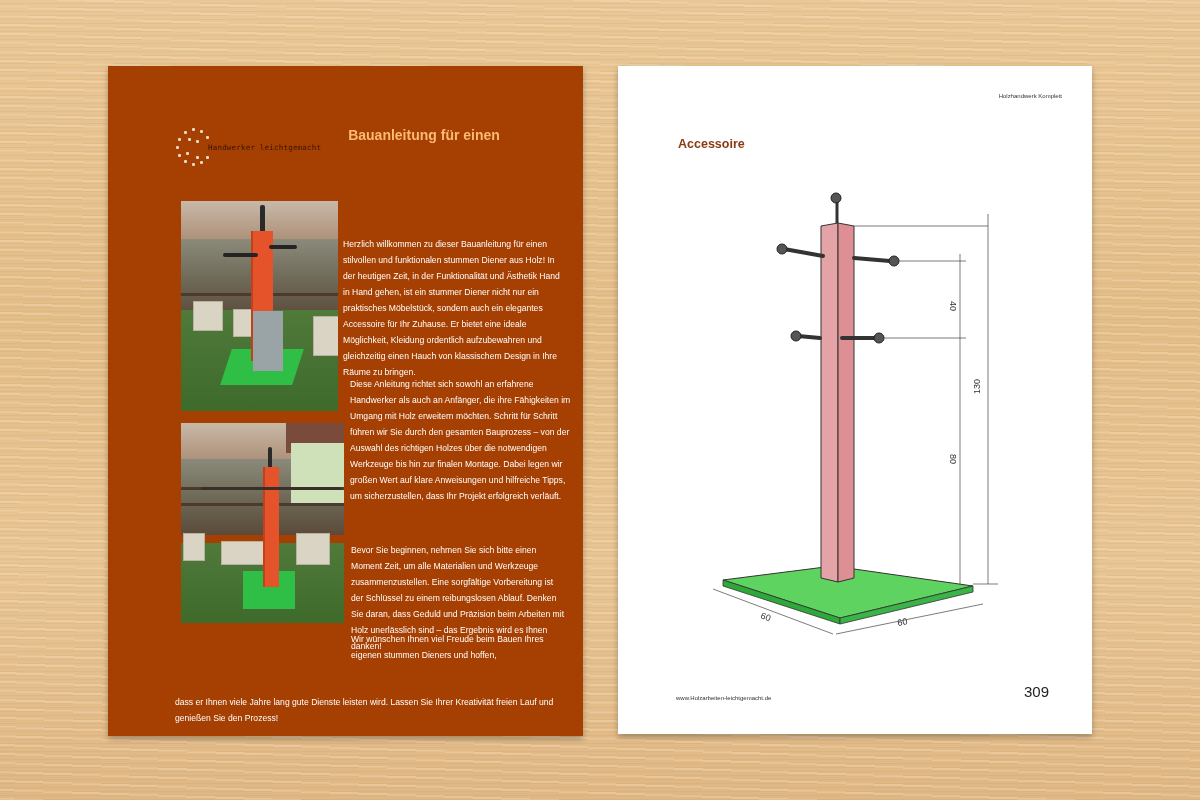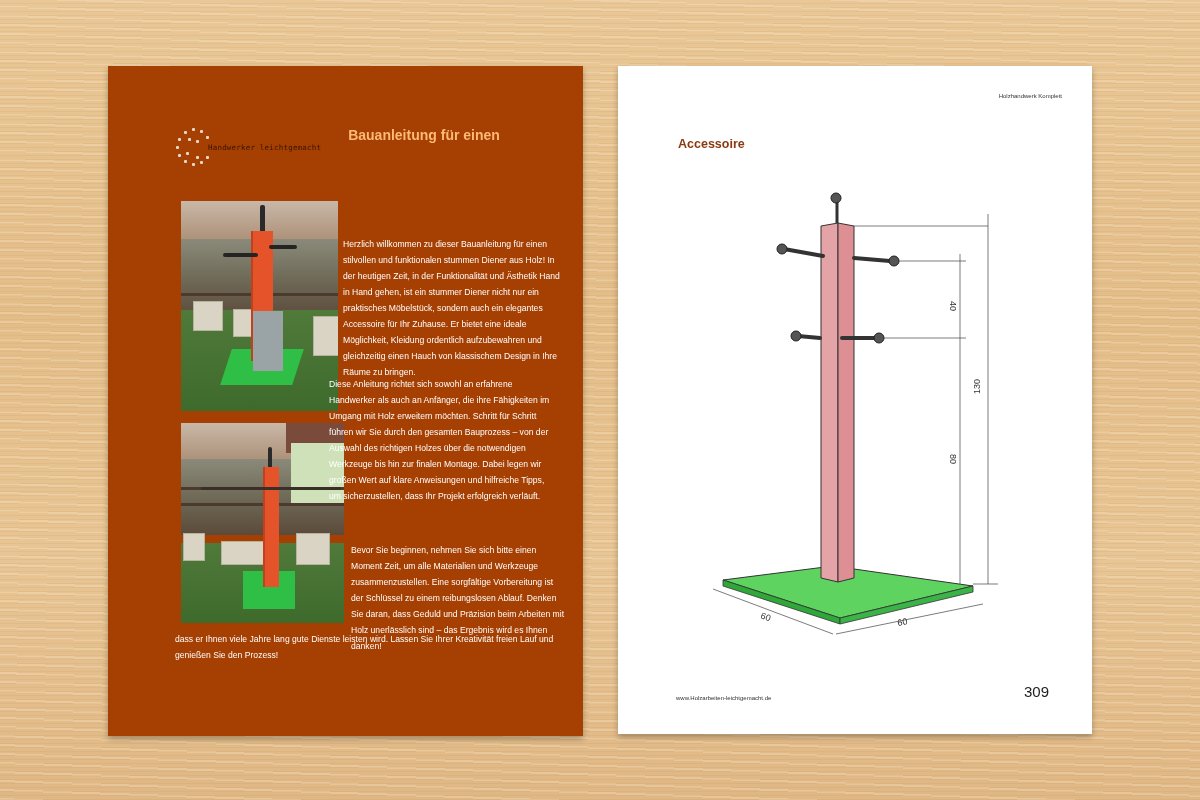--- a/index.html
+++ b/index.html
@@ -31,25 +31,25 @@
   .pole-top{position:absolute;background:#2a2a2a;border-radius:2px;}
   .arm{position:absolute;height:4px;background:#242424;border-radius:2px;}
   .base{position:absolute;background:#2fbf47;}
   .planter{position:absolute;background:#d9d4c4;border:1px solid #b8b1a0;}
   .bag{position:absolute;background:#9aa3a5;}
   .house{position:absolute;background:#cfe1b8;}
   .roof{position:absolute;background:#7a4a3a;}
 
   .body-text{position:absolute;color:#fff;font-size:8.6px;line-height:16px;}
   .p1{left:235px;top:170px;width:225px;}
-  .p2{left:221px;top:310px;width:225px;}
+  .p2{left:242px;top:310px;width:225px;}
   .p3{left:243px;top:476px;width:215px;}
   .p5{left:0;top:565px;width:475px;padding-left:0;}
   .p5 .l1{display:block;margin-left:243px;width:215px;}
-  .p5 .l2{display:block;margin-left:67px;width:400px;}
+  .p5 .l2{display:block;margin-left:67px;width:400px;margin-top:31px;}
 
   .running-head{position:absolute;right:30px;top:27px;font-size:6px;color:#333;}
   .section-title{position:absolute;left:60px;top:71px;font-size:12.5px;font-weight:bold;color:#8a3a10;}
   .drawing{position:absolute;left:80px;top:120px;width:340px;height:460px;}
   .footer-url{position:absolute;left:58px;top:629px;font-size:6px;color:#333;}
   .page-num{position:absolute;left:406px;top:617px;font-size:15px;color:#222;}
 </style>
 </head>
 <body>
 
@@ -107,20 +107,21 @@
     <div class="base" style="left:62px;top:148px;width:52px;height:38px"></div>
     <div class="pole-top" style="left:87px;top:24px;width:4px;height:24px"></div>
     <div class="post" style="left:82px;top:44px;width:14px;height:120px"></div>
     <div class="arm" style="left:20px;top:64px;width:140px;height:3px;background:#3a2f28"></div>
   </div>
 
   <div class="body-text p1">Herzlich willkommen zu dieser Bauanleitung für einen stilvollen und funktionalen stummen Diener aus Holz! In der heutigen Zeit, in der Funktionalität und Ästhetik Hand in Hand gehen, ist ein stummer Diener nicht nur ein praktisches Möbelstück, sondern auch ein elegantes Accessoire für Ihr Zuhause. Er bietet eine ideale Möglichkeit, Kleidung ordentlich aufzubewahren und gleichzeitig einen Hauch von klassischem Design in Ihre Räume zu bringen.</div>
   <div class="body-text p2">Diese Anleitung richtet sich sowohl an erfahrene Handwerker als auch an Anfänger, die ihre Fähigkeiten im Umgang mit Holz erweitern möchten. Schritt für Schritt führen wir Sie durch den gesamten Bauprozess – von der Auswahl des richtigen Holzes über die notwendigen Werkzeuge bis hin zur finalen Montage. Dabei legen wir großen Wert auf klare Anweisungen und hilfreiche Tipps, um sicherzustellen, dass Ihr Projekt erfolgreich verläuft.</div>
   <div class="body-text p3">Bevor Sie beginnen, nehmen Sie sich bitte einen Moment Zeit, um alle Materialien und Werkzeuge zusammenzustellen. Eine sorgfältige Vorbereitung ist der Schlüssel zu einem reibungslosen Ablauf. Denken Sie daran, dass Geduld und Präzision beim Arbeiten mit Holz unerlässlich sind – das Ergebnis wird es Ihnen danken!</div>
   <div class="body-text p5">
+    <span class="l1">Wir wünschen Ihnen viel Freude beim Bauen Ihres eigenen stummen Dieners und hoffen,</span>
     <span class="l2">dass er Ihnen viele Jahre lang gute Dienste leisten wird. Lassen Sie Ihrer Kreativität freien Lauf und genießen Sie den Prozess!</span>
   </div>
 </div>
 
 <div class="page right">
   <div class="running-head">Holzhandwerk Komplett</div>
   <div class="section-title">Accessoire</div>
 
   <svg class="drawing" viewBox="0 0 340 460" xmlns="http://www.w3.org/2000/svg">
 

